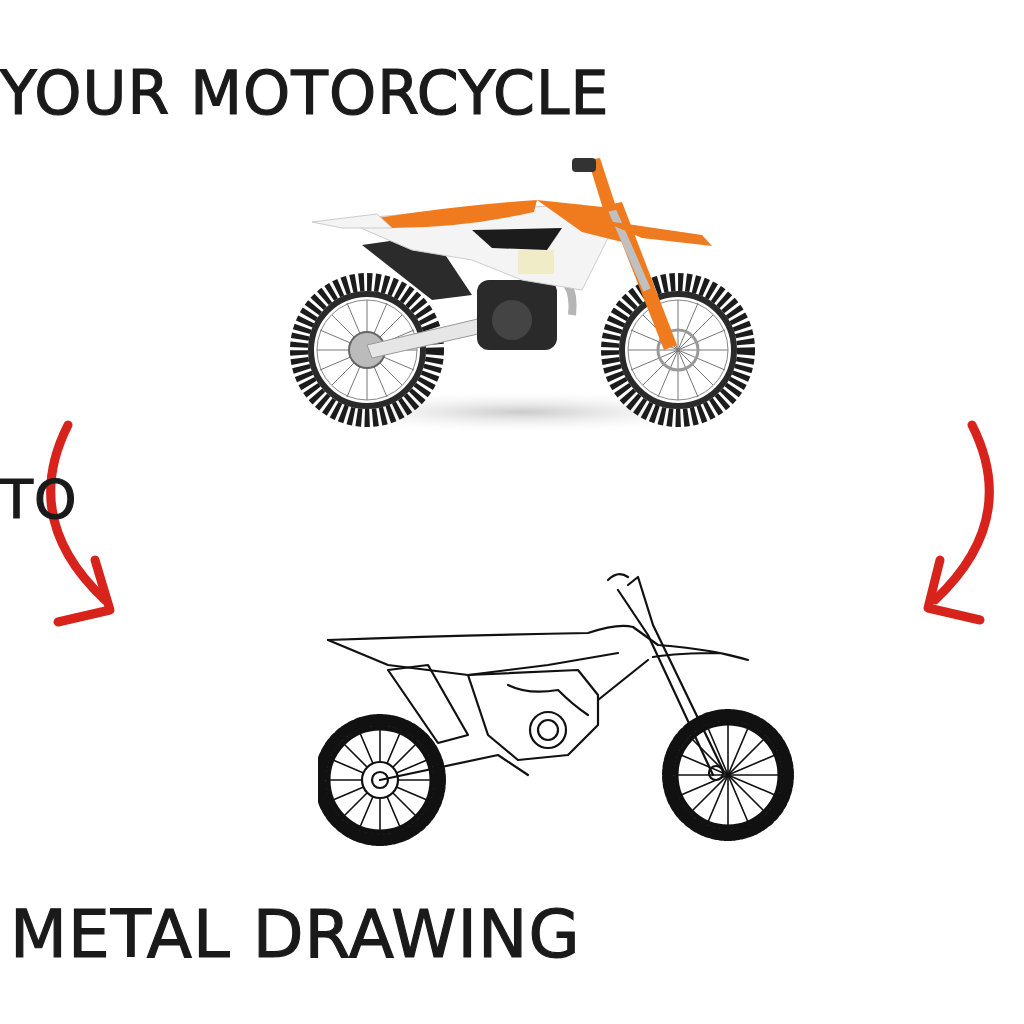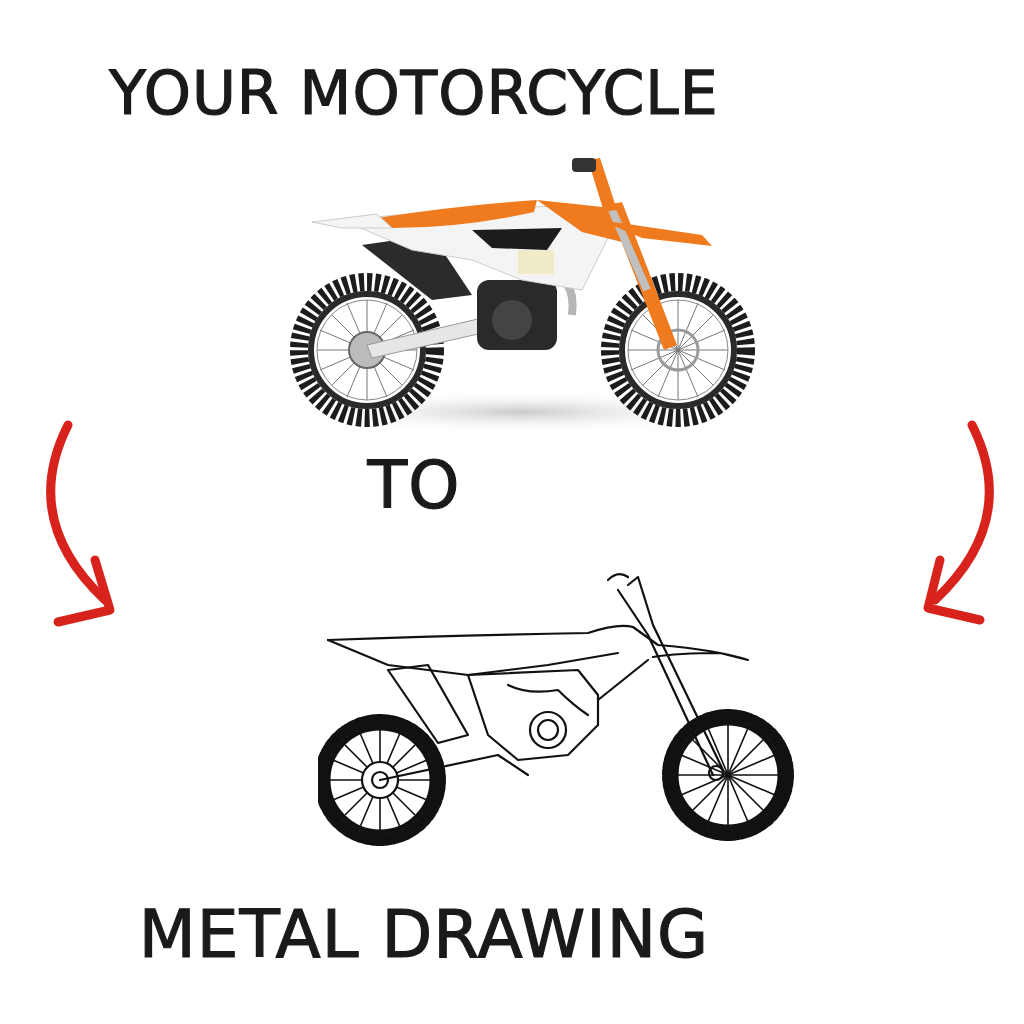--- a/index.html
+++ b/index.html
@@ -1,26 +1,26 @@
 <!DOCTYPE html>
 <html><head>
   <meta charset="utf-8">
   <style>
     html, body { margin: 0; padding: 0; }
     body {
       width: 1024px; height: 1024px; background: #ffffff; position: relative; overflow: hidden;
       font-family: "DejaVu Sans", "Liberation Sans", sans-serif;
     }
     .headline {
-      position: absolute; left: 0; width: 828px; text-align: center;
+      position: absolute; left: 0; width: 828px; 
       color: #1a1a1a; font-weight: normal; letter-spacing: 1px; margin: 0;
       -webkit-text-stroke: 1.2px #1a1a1a;
     }
     .title-top { top: 58px; font-size: 60px; }
-    .title-mid { top: 448px; font-size: 65px; }
+    .title-mid { top: 468px; font-size: 54px; }
     .title-bottom { top: 896px; font-size: 66px; left: 10px; }
     .arrow { position: absolute; }
     .arrow-left { left: 30px; top: 410px; width: 110px; height: 220px; }
     .arrow-right { left: 900px; top: 410px; width: 110px; height: 220px; }
     .photo { position: absolute; left: 282px; top: 150px; width: 480px; height: 290px; }
     .drawing { position: absolute; left: 318px; top: 565px; width: 480px; height: 290px; }
   </style>
 </head>
 <body>
 

